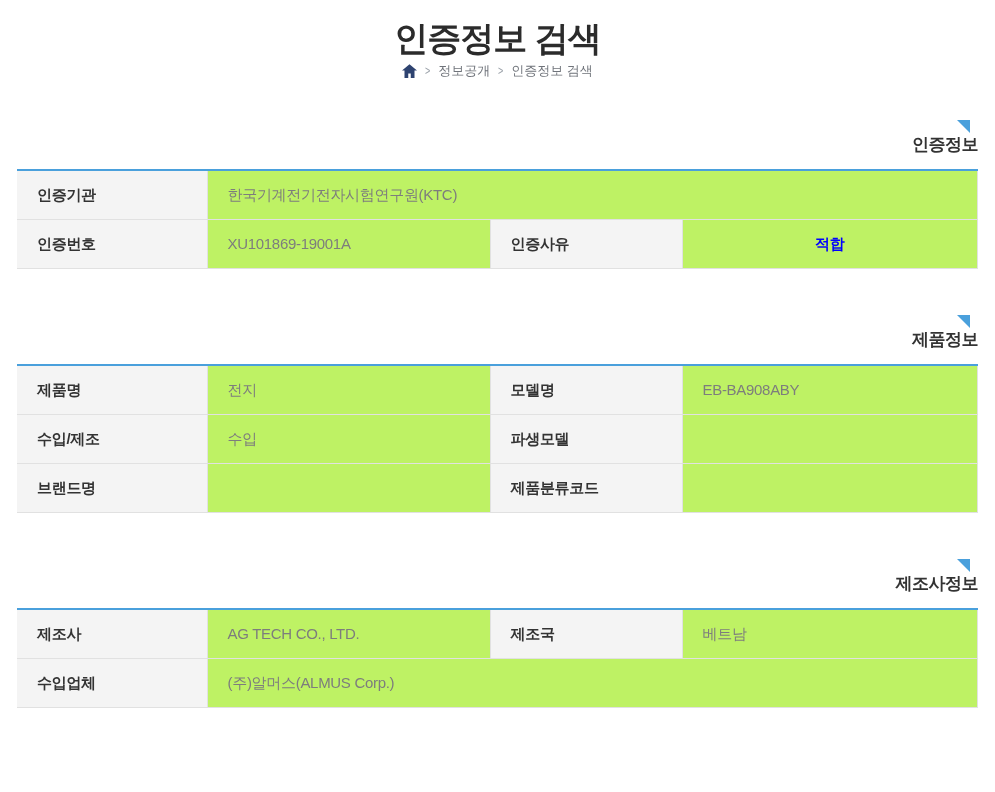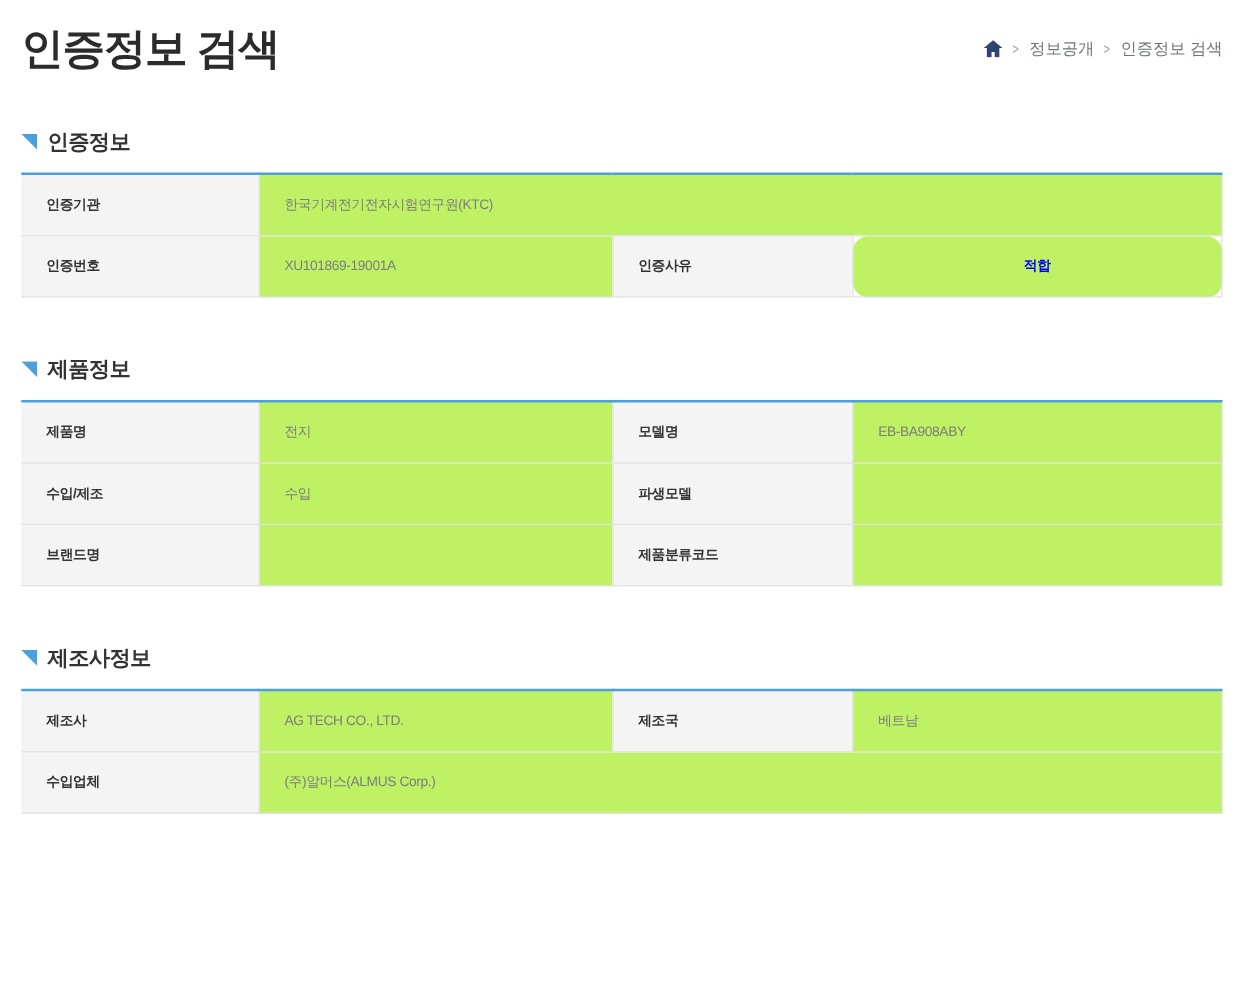--- a/index.html
+++ b/index.html
@@ -12,20 +12,21 @@
   }
   .page { padding: 12px 17px 20px 17px; }
 
   
   .page-header {
     display: flex;
     align-items: center;
     justify-content: space-between;
     padding-top: 4px;
     margin-bottom: 40px;
+    flex-direction: column;
   }
   .page-title {
     font-size: 34px;
     font-weight: 700;
     color: #2b2b2b;
     letter-spacing: -1px;
   }
   .breadcrumb {
     display: flex;
     align-items: center;
@@ -37,22 +38,23 @@
   .breadcrumb .home svg { display: block; }
   .breadcrumb .sep { margin: 0 7px; color: #9aa0a8; font-size: 12px; transform: scaleX(0.75); display: inline-block; }
   .breadcrumb a { color: #6f737a; text-decoration: none; cursor: pointer; }
   .breadcrumb .current { color: #6f737a; }
 
   
   .section { margin-bottom: 46px; }
   .section:last-child { margin-bottom: 0; }
   .sec-header {
     display: flex;
-    align-items: center;
+    align-items: flex-end;
     margin-bottom: 13px;
+    flex-direction: column;
   }
   .tri {
     width: 13px; height: 13px;
     background: #4aa0dc;
     clip-path: polygon(0 0, 100% 0, 100% 100%);
     margin-right: 8px;
     flex: 0 0 auto;
   }
   .sec-title {
     font-size: 17px;
@@ -71,37 +73,36 @@
   }
   col.c1 { width: 190px; }
   col.c2 { width: 283px; }
   col.c3 { width: 192px; }
   .info-table th, .info-table td {
     border-bottom: 1px solid #e1e1e1;
     border-left: 1px solid #e1e1e1;
     height: 48px;
     padding: 12px 20px;
     vertical-align: middle;
-    font-size: 11px;
+    font-size: 15px;
     line-height: 24px;
     text-align: left;
     letter-spacing: -0.3px;
   }
   .info-table tr > *:first-child { border-left: none; }
   .info-table th {
     background: #f4f4f4;
     color: #333333;
     font-weight: 700;
   }
   .info-table td { color: #7d7d7d; background: #bef264; }
   .info-table td.status {
     text-align: center;
     color: #0000ff;
     font-weight: 700;
-    border-radius: 13px;
   }
 </style>
 </head>
 <body>
 
 <div class="page">
 
   <header class="page-header">
     <h1 class="page-title">인증정보 검색</h1>
     <nav class="breadcrumb">

